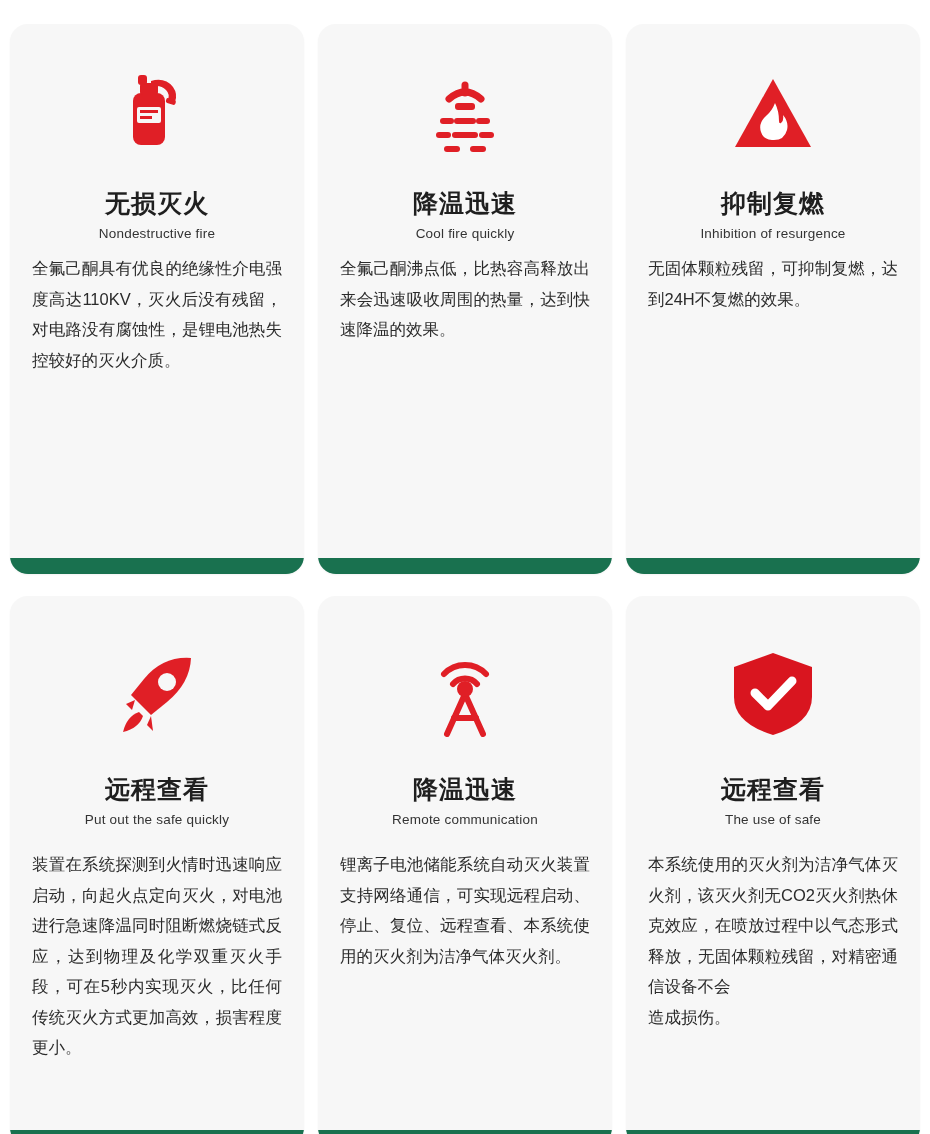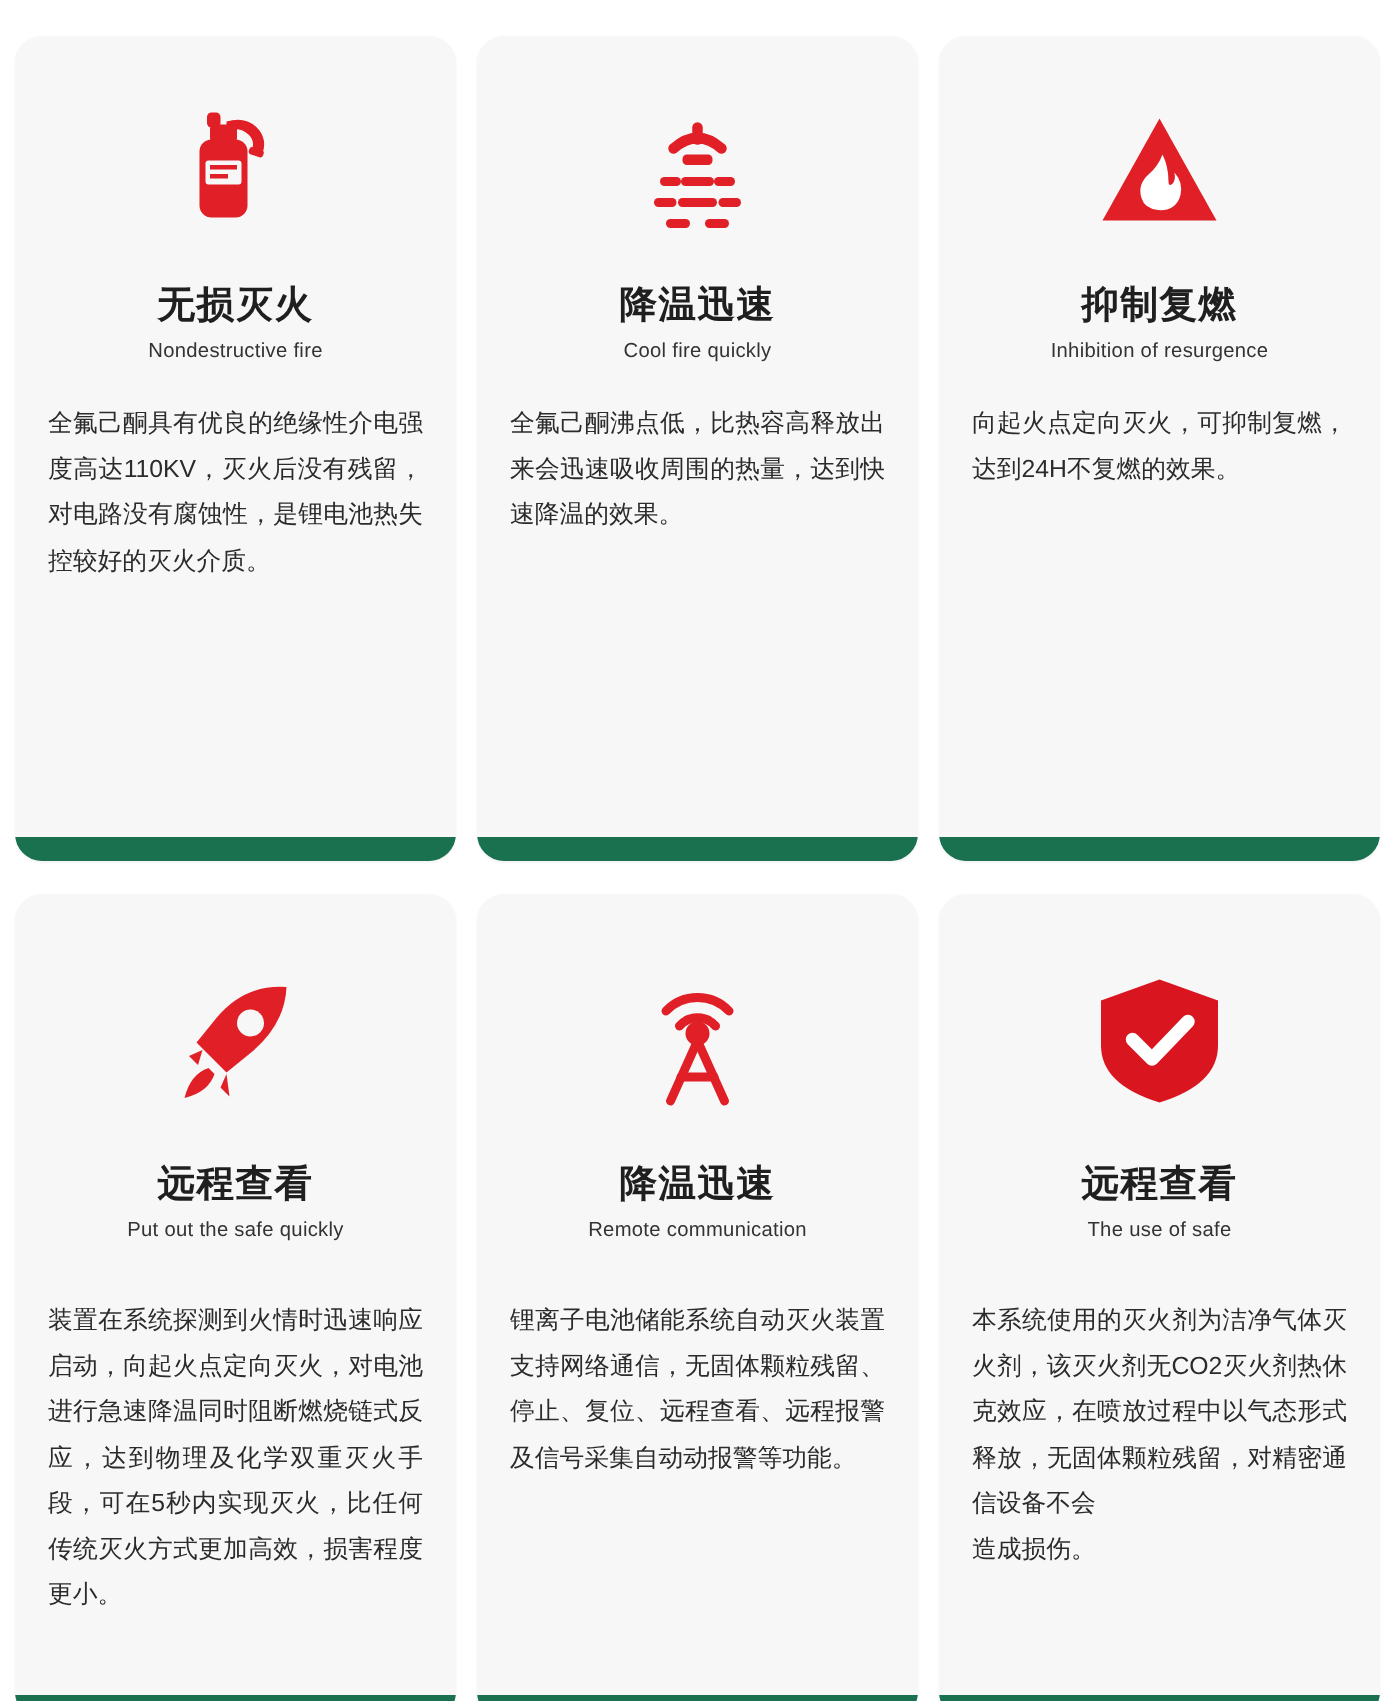--- a/index.html
+++ b/index.html
@@ -62,31 +62,31 @@
     line-height: 1.2;
   }
   .subtitle {
     margin-top: 8px;
     font-size: 13.5px;
     color: #333333;
     text-align: left;
     letter-spacing: 0.2px;
   }
   .desc {
-    margin-top: 26px;
+    margin-top: 12px;
     font-size: 16.5px;
     line-height: 1.85;
     color: #2b2b2b;
     text-align: justify;
     width: 100%;
     white-space: pre-line;
   }
   
   .row2 .icon-wrap { height: 160px; margin-top: 18px; }
-  .row2 .desc { margin-top: 38px; }
+  .row2 .desc { margin-top: 22px; }
 </style>
 </head>
 <body>
 
 <div class="grid">
 
   <div class="card">
     <div class="icon-wrap">
       <svg width="100" height="100" viewBox="0 0 100 100" aria-hidden="true">
         <g fill="#e01f26">
@@ -140,21 +140,21 @@
 
   <div class="card">
     <div class="icon-wrap">
       <svg width="100" height="100" viewBox="0 0 100 100" aria-hidden="true">
         <path d="M50 16 L88 84 L12 84 Z" fill="#e01f26"></path>
         <path d="M52 40 q-3 8 -9 13 q-8 7 -5 16 q2 7 11 8 q12 1 15 -10 q2 -8 -4 -15 q1 6 -2 8 q-2 1 -2 -2 q0 -10 -4 -18 z" fill="#ffffff"></path>
       </svg>
     </div>
     <div class="title">抑制复燃</div>
     <div class="subtitle">Inhibition of resurgence</div>
-    <div class="desc">向起火点定向灭火，可抑制复燃，达到24H不复燃的效果。</div>
+    <div class="desc">无固体颗粒残留，可抑制复燃，达到24H不复燃的效果。</div>
   </div>
 
   <div class="card row2">
     <div class="icon-wrap">
       <svg width="104" height="104" viewBox="0 0 104 104" aria-hidden="true">
         <g fill="#e01f26">
           <path d="M86 16 q-28 -2 -47 21 l-13 16 l20 20 l16 -13 q23 -19 24 -44 z"></path>
           <path d="M30 58 l-9 4 l6 6 z"></path>
           <path d="M46 74 l-4 9 l6 6 z"></path>
           <path d="M34 70 q-12 4 -16 20 q16 -4 20 -16 z"></path>
@@ -175,21 +175,21 @@
           <path d="M40 42 a16 16 0 0 1 24 0"></path>
           <path d="M52 52 L34 92"></path>
           <path d="M52 52 L70 92"></path>
           <path d="M41 76 h22"></path>
         </g>
         <circle cx="52" cy="47" r="8" fill="#e01f26"></circle>
       </svg>
     </div>
     <div class="title">降温迅速</div>
     <div class="subtitle">Remote communication</div>
-    <div class="desc">锂离子电池储能系统自动灭火装置支持网络通信，无固体颗粒残留、停止、复位、远程查看、远程报警及信号采集自动动报警等功能。</div>
+    <div class="desc">锂离子电池储能系统自动灭火装置支持网络通信，可实现远程启动、停止、复位、远程查看、本系统使用的灭火剂为洁净气体灭火剂。</div>
   </div>
 
   <div class="card row2">
     <div class="icon-wrap">
       <svg width="98" height="98" viewBox="0 0 98 98" aria-hidden="true">
         <path d="M49 8 L88 22 v30 q0 26 -39 38 q-39 -12 -39 -38 V22 Z" fill="#d9151f"></path>
         <path d="M31 48 l13 13 l24 -25" fill="none" stroke="#ffffff" stroke-width="9" stroke-linecap="round" stroke-linejoin="round"></path>
       </svg>
     </div>
     <div class="title">远程查看</div>

